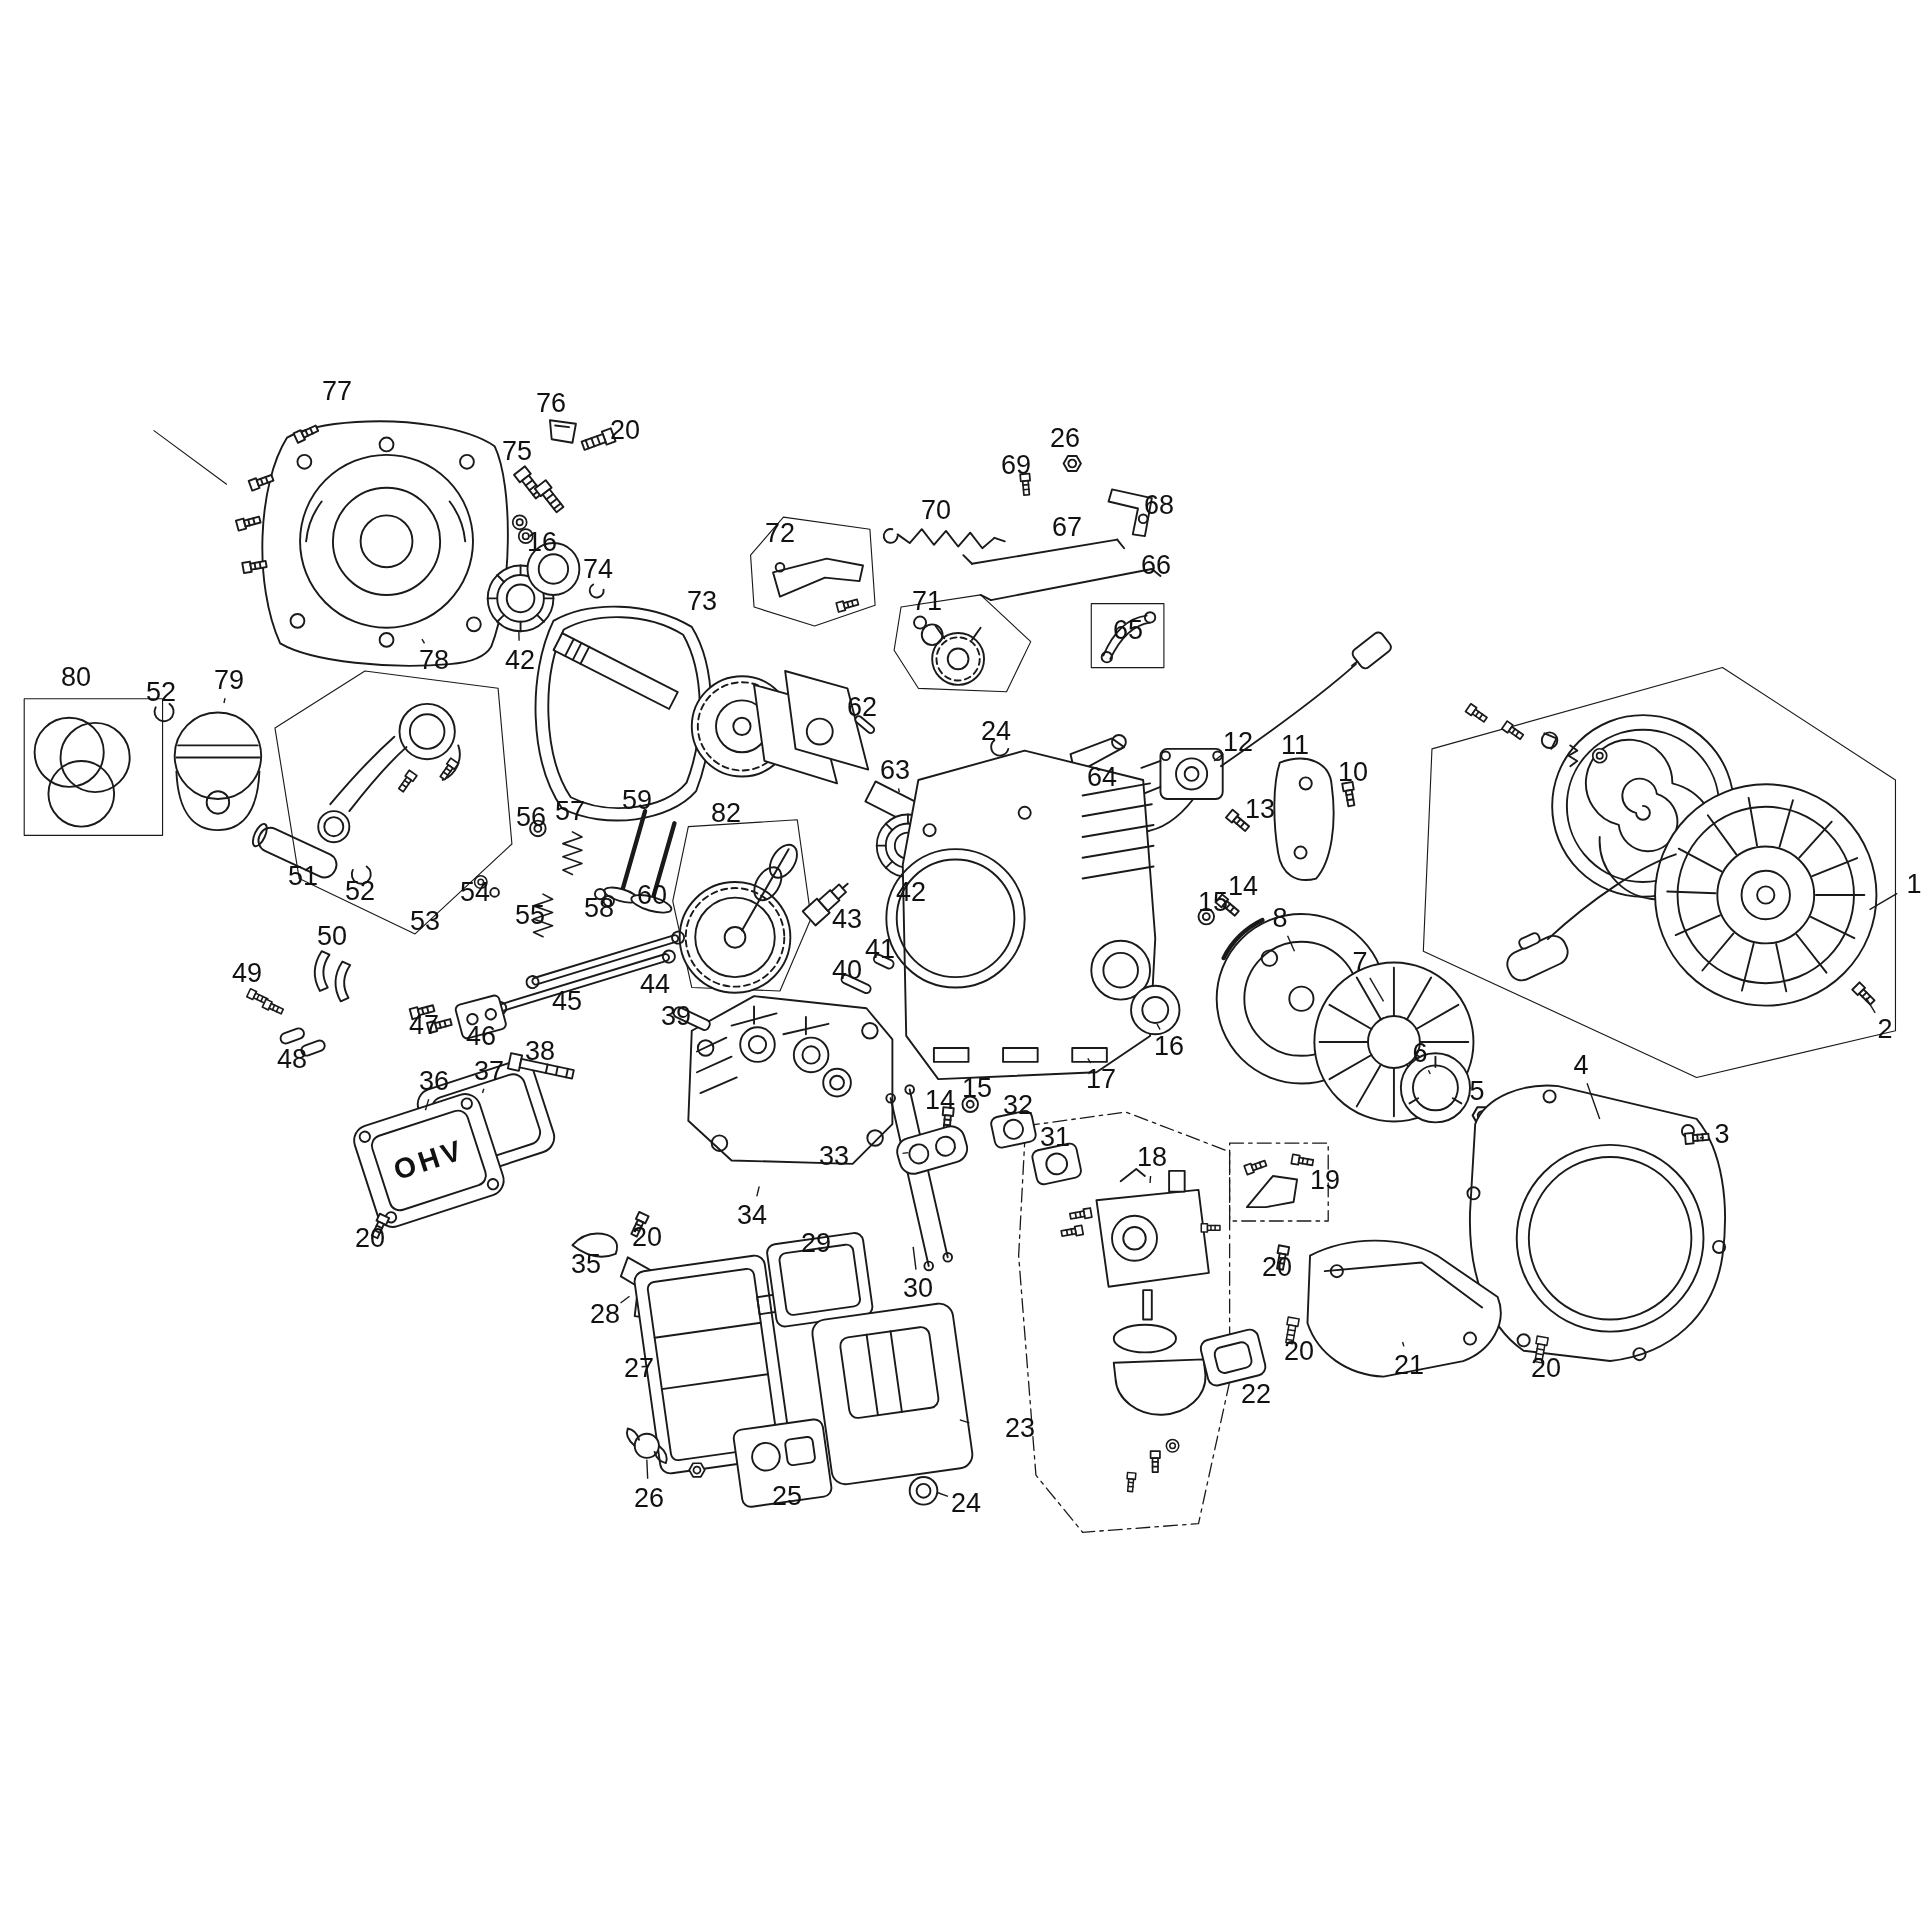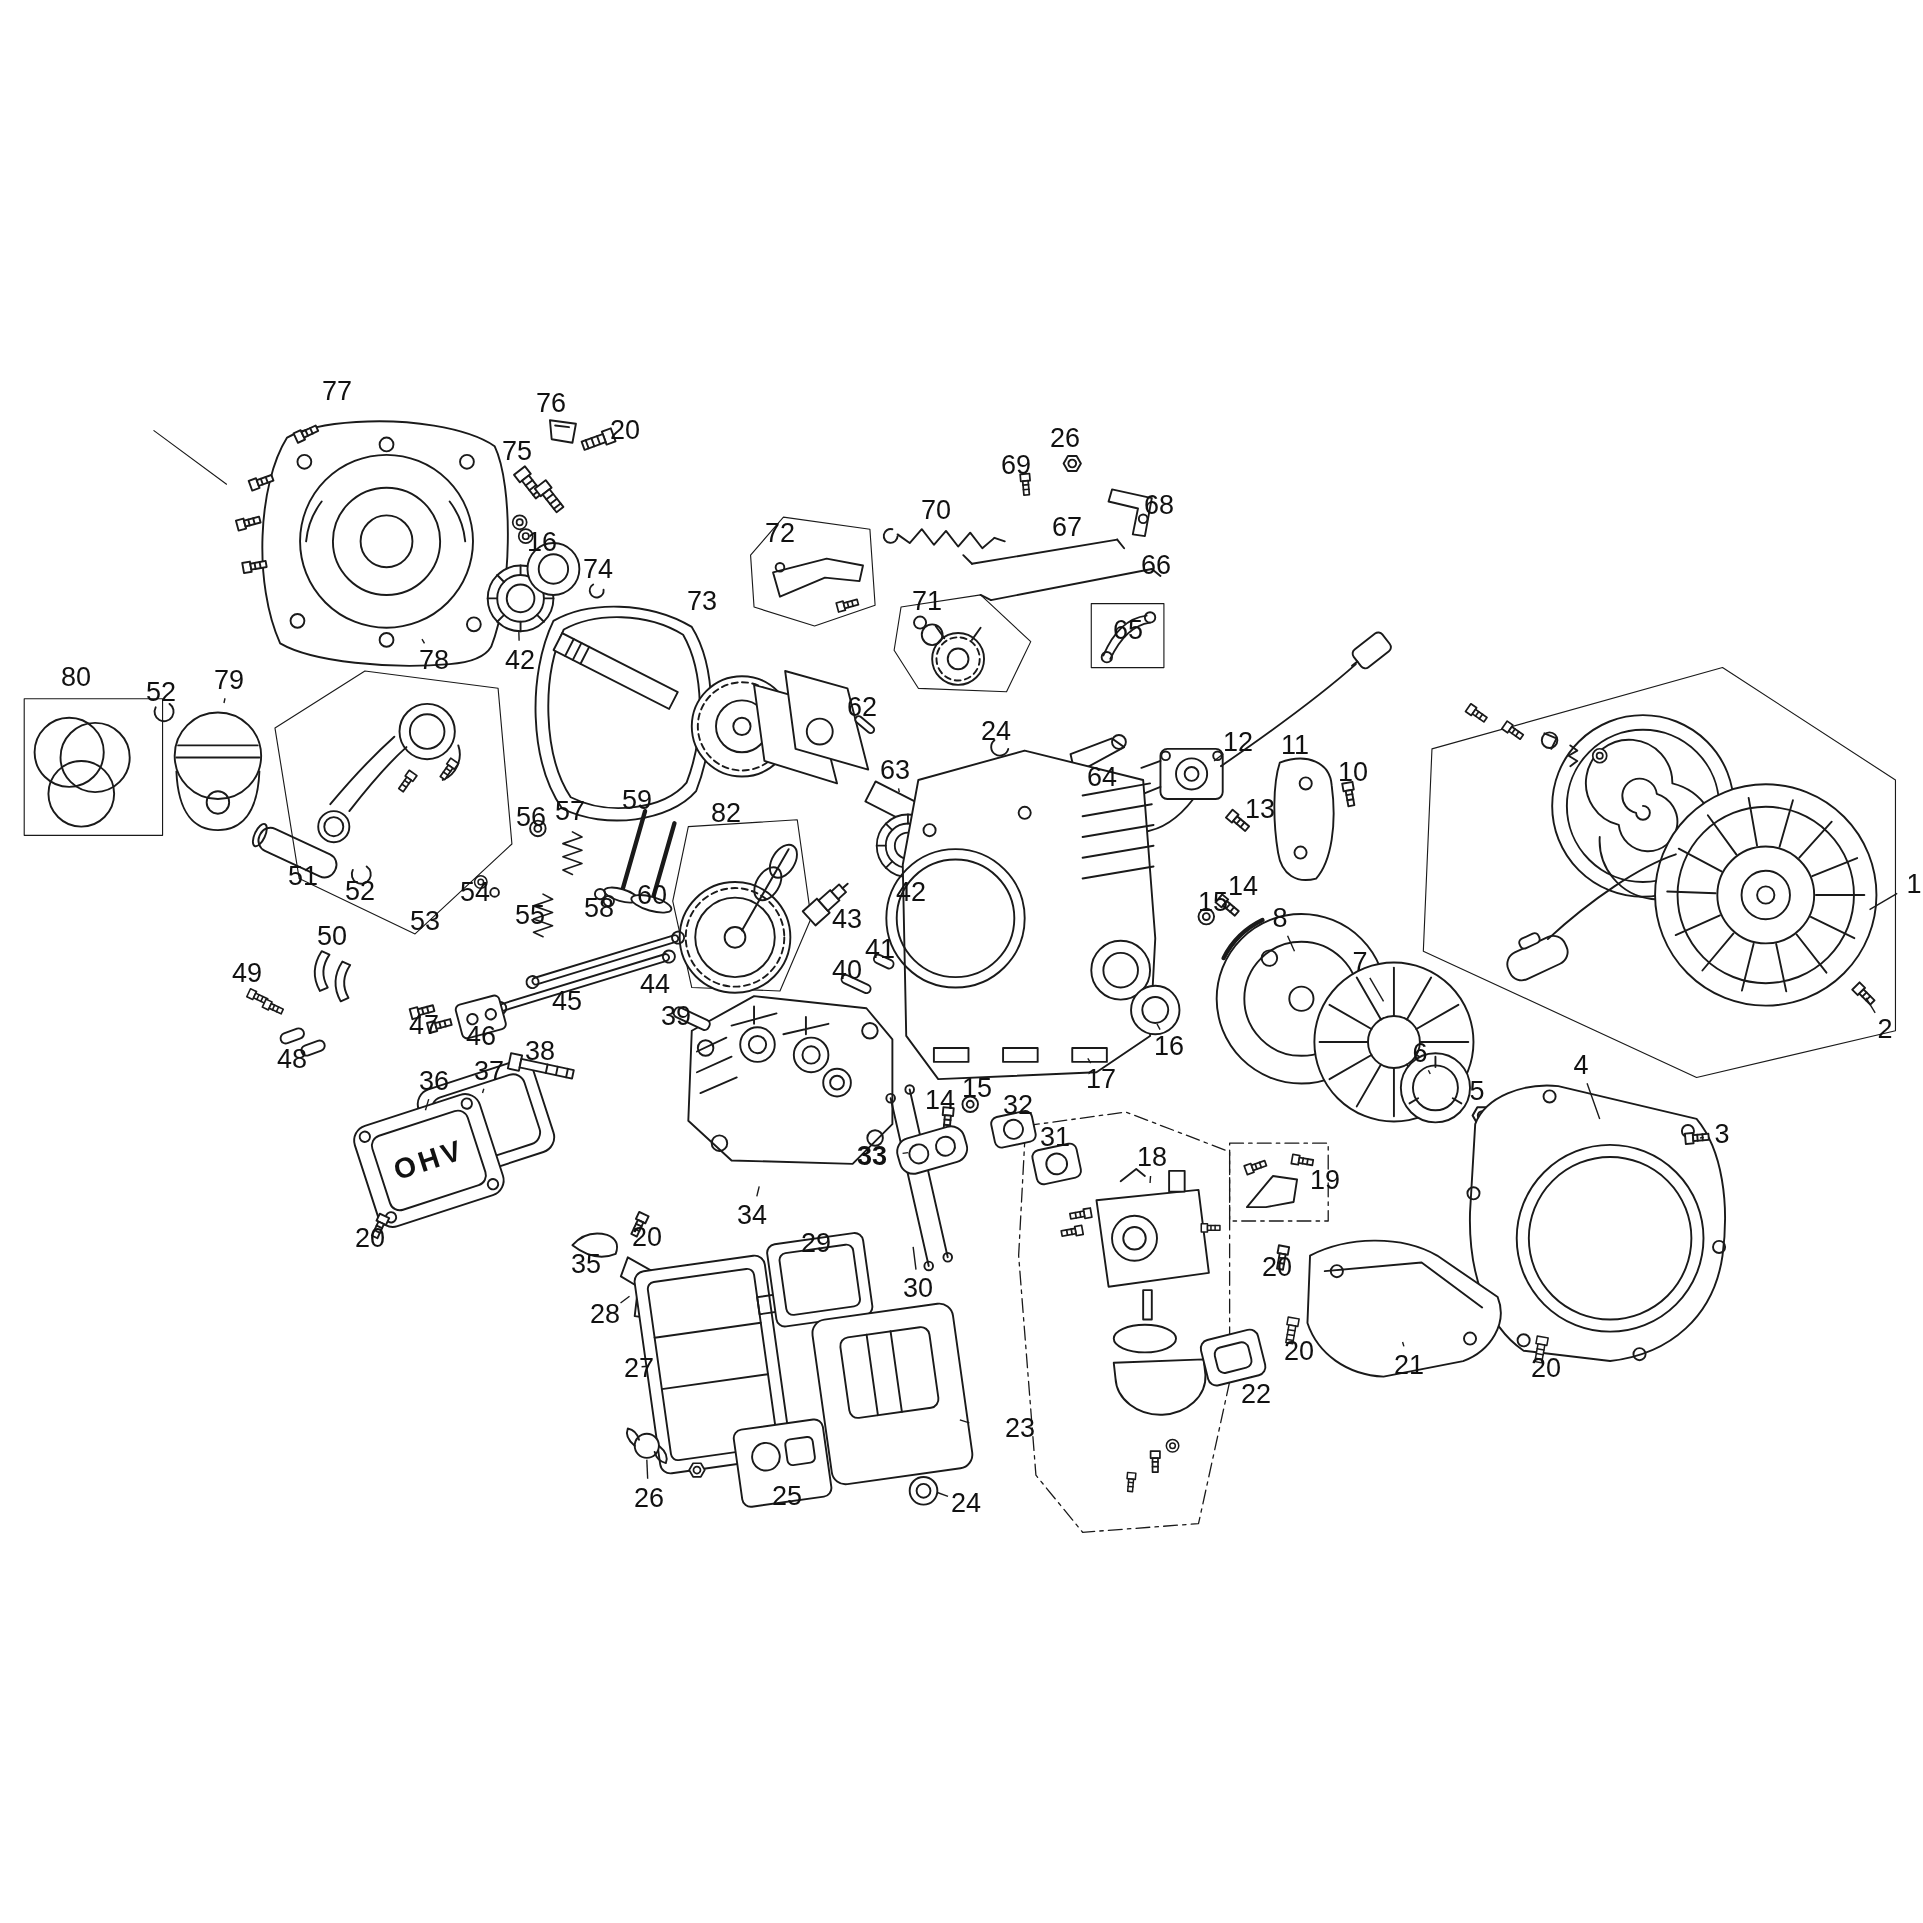--- a/index.html
+++ b/index.html
@@ -627,21 +627,21 @@
       <div class="part-label" style="left: 966px; top: 1503px;">24</div>
       <div class="part-label" style="left: 787px; top: 1496px;">25</div>
       <div class="part-label" style="left: 1065px; top: 438px;">26</div>
       <div class="part-label" style="left: 649px; top: 1498px;">26</div>
       <div class="part-label" style="left: 623px; top: 1368px; margin-left: 16px;">27</div>
       <div class="part-label" style="left: 605px; top: 1314px;">28</div>
       <div class="part-label" style="left: 816px; top: 1243px;">29</div>
       <div class="part-label" style="left: 918px; top: 1288px;">30</div>
       <div class="part-label" style="left: 1055px; top: 1137px;">31</div>
       <div class="part-label" style="left: 1018px; top: 1105px;">32</div>
-      <div class="part-label" style="left: 872px; top: 1156px; font-weight: bold;">33</div>
+      <div class="part-label" style="left: 834px; top: 1156px;">33</div>
       <div class="part-label" style="left: 752px; top: 1215px;">34</div>
       <div class="part-label" style="left: 586px; top: 1264px;">35</div>
       <div class="part-label" style="left: 434px; top: 1081px;">36</div>
       <div class="part-label" style="left: 489px; top: 1071px;">37</div>
       <div class="part-label" style="left: 540px; top: 1051px;">38</div>
       <div class="part-label" style="left: 676px; top: 1016px;">39</div>
       <div class="part-label" style="left: 847px; top: 970px;">40</div>
       <div class="part-label" style="left: 880px; top: 949px;">41</div>
       <div class="part-label" style="left: 520px; top: 660px;">42</div>
       <div class="part-label" style="left: 911px; top: 892px;">42</div>

